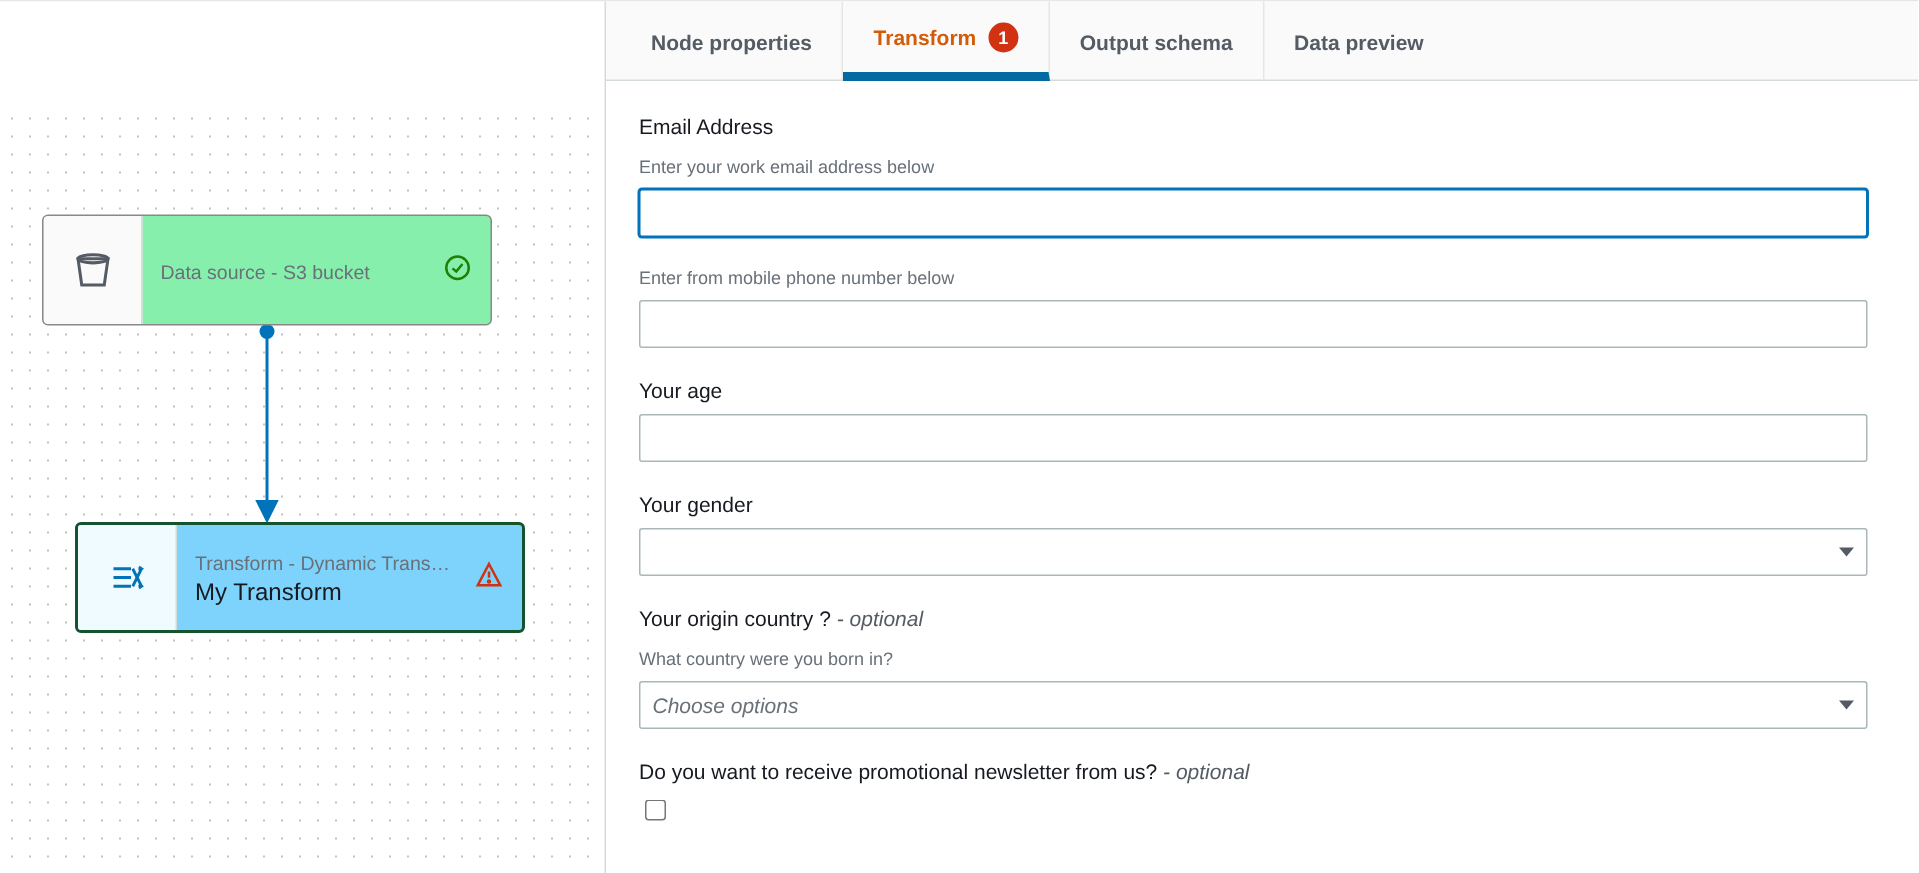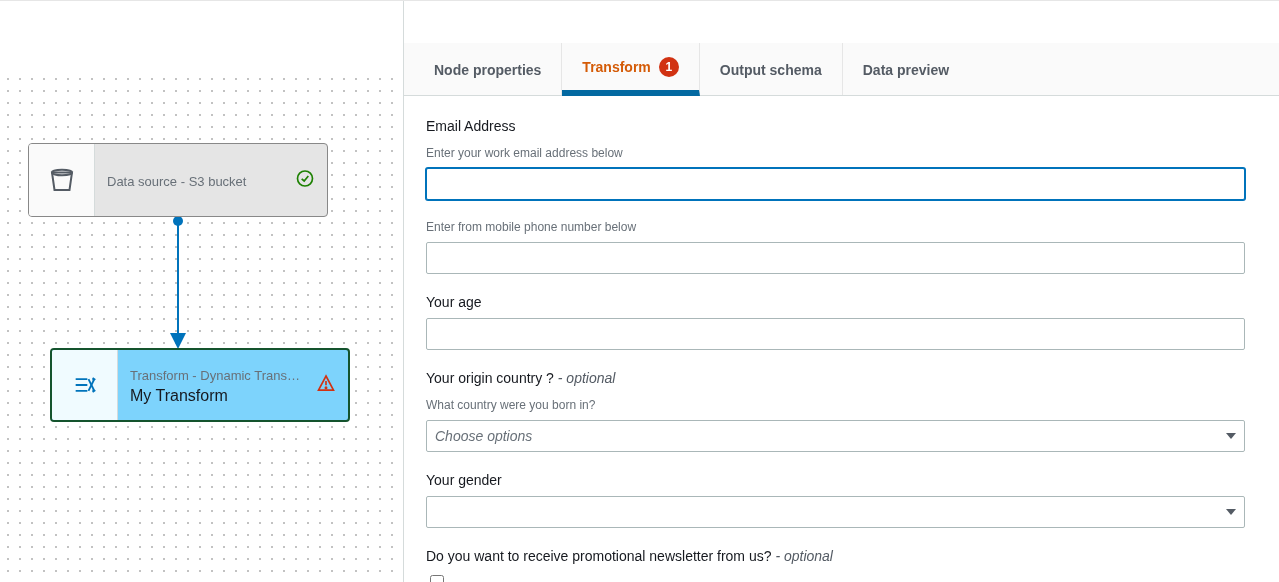--- a/index.html
+++ b/index.html
@@ -32,21 +32,21 @@
     position: absolute;
     top: 70px; left: 0; right: 0; bottom: 0;
     background-image: radial-gradient(#c2c2c2 1px, transparent 1px);
     background-size: 12px 12px;
     background-position: 2px 2px;
   }
   .node {
     position: absolute;
     width: 300px;
     height: 74px;
-    background: #e5e5e5;
+    background: #86efac;
     border: 1px solid #888;
     border-radius: 4px;
     display: flex;
     overflow: hidden;
   }
   .node.selected {
     border: 2px solid #14532d;
     background: #7dd3fc;
     margin-left: 22px;
   }
@@ -98,21 +98,20 @@
     flex: 1;
     display: flex;
     flex-direction: column;
     background: #fff;
   }
   .tabs {
     display: flex;
     border-bottom: 1px solid #d5dbdb;
     background: #fafafa;
     padding: 0 10px;
-    margin-top: 42px;
   }
   .tab {
     padding: 14px 20px 13px;
     font-size: 14px;
     font-weight: 700;
     color: #545b64;
     border-right: 1px solid #e6e6e6;
     cursor: pointer;
     display: flex;
     align-items: center;
@@ -297,37 +296,37 @@
       </div>
 
       <div class="field">
         <label class="field-label">Your age</label>
         <div class="control">
           <input type="text" value="" style="">
         </div>
       </div>
 
       <div class="field">
+        <label class="field-label">Your gender</label>
+        <div class="control">
+          <div class="select">
+            <span></span>
+            <span class="caret"></span>
+          </div>
+        </div>
+      </div>
+
+      <div class="field">
         <label class="field-label">
           <span>Your origin country ? </span><span class="optional">- optional</span>
         </label>
         <div class="field-hint">What country were you born in?</div>
         <div class="control">
           <div class="multiselect">
             <span class="placeholder">Choose options</span>
-            <span class="caret"></span>
-          </div>
-        </div>
-      </div>
-
-      <div class="field">
-        <label class="field-label">Your gender</label>
-        <div class="control">
-          <div class="select">
-            <span></span>
             <span class="caret"></span>
           </div>
         </div>
       </div>
 
       <div class="field">
         <label class="field-label">
           <span>Do you want to receive promotional newsletter from us? </span><span class="optional">- optional</span>
         </label>
         <div class="checkbox-row">

